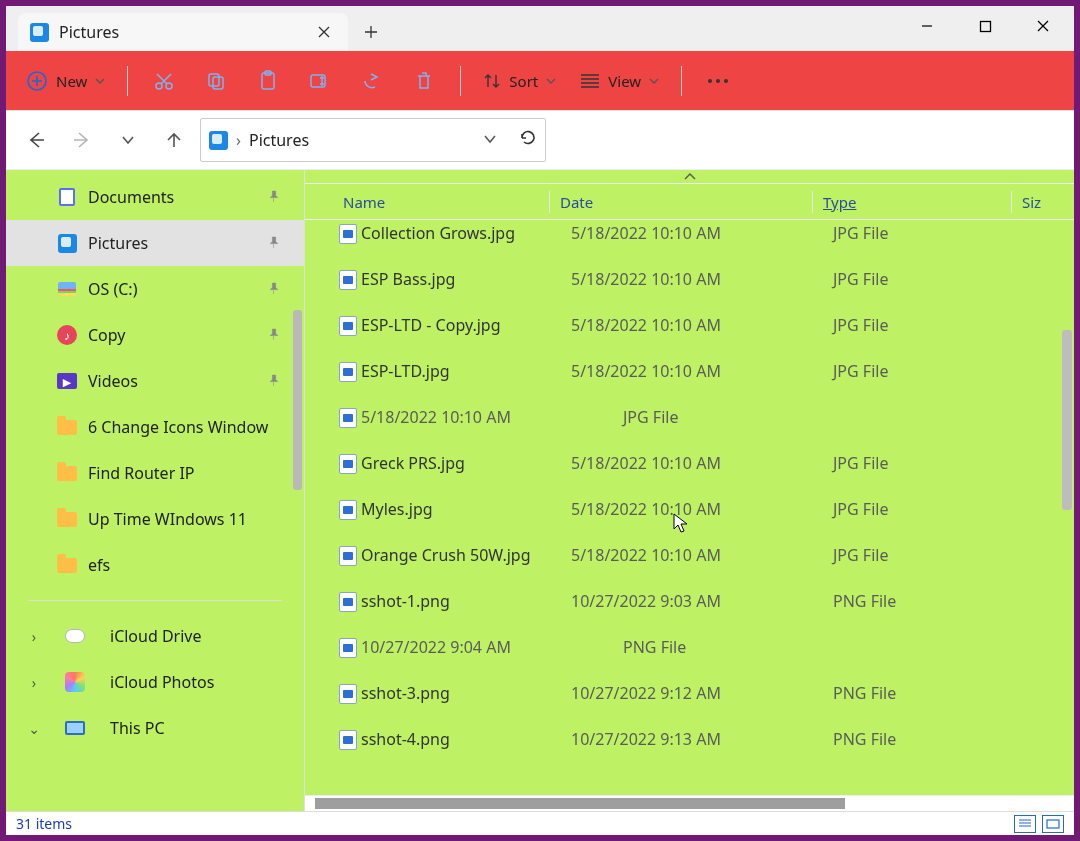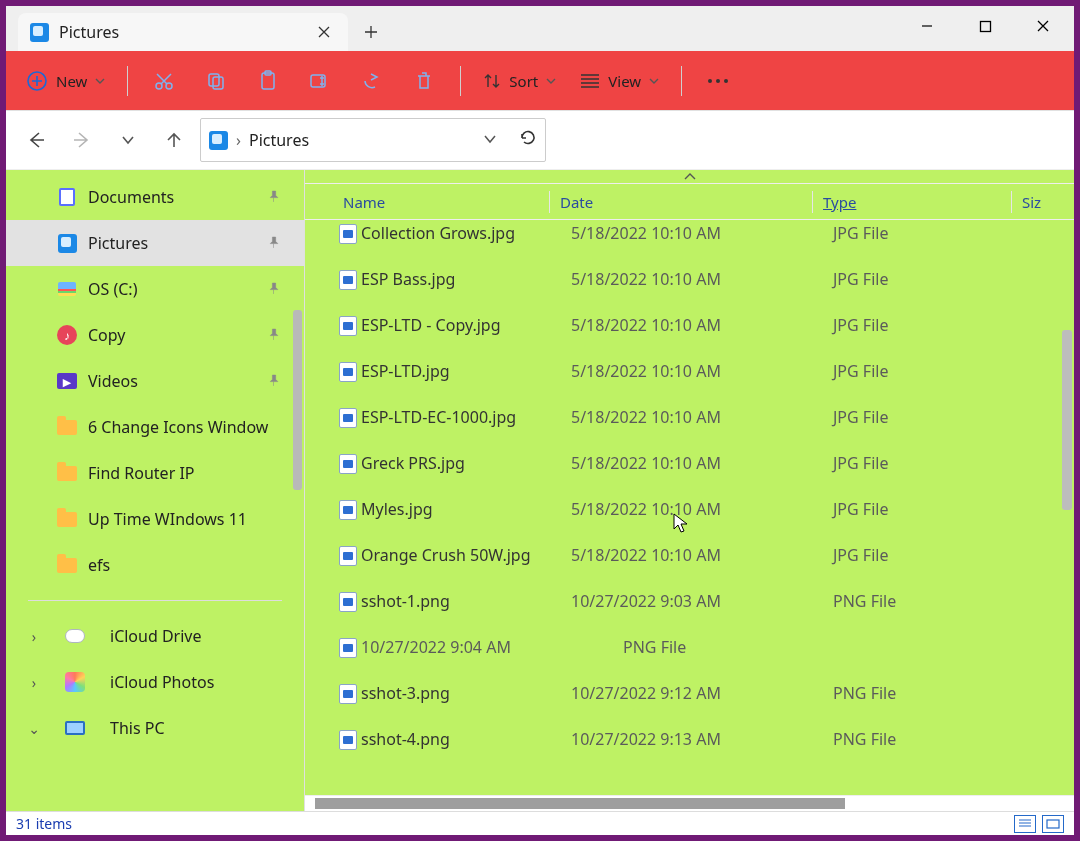--- a/index.html
+++ b/index.html
@@ -385,21 +385,20 @@
               <span class="file-ico"></span>
             </span>
             <span class="fname">ESP-LTD.jpg</span>
             <span class="fdate">5/18/2022 10:10 AM</span>
             <span class="ftype">JPG File</span>
           </div>
           <div class="row">
             <span class="fico">
               <span class="file-ico"></span>
             </span>
-            <span class="fname">ESP-LTD-EC-1000.jpg</span>
             <span class="fdate">5/18/2022 10:10 AM</span>
             <span class="ftype">JPG File</span>
           </div>
           <div class="row">
             <span class="fico">
               <span class="file-ico"></span>
             </span>
             <span class="fname">Greck PRS.jpg</span>
             <span class="fdate">5/18/2022 10:10 AM</span>
             <span class="ftype">JPG File</span>

